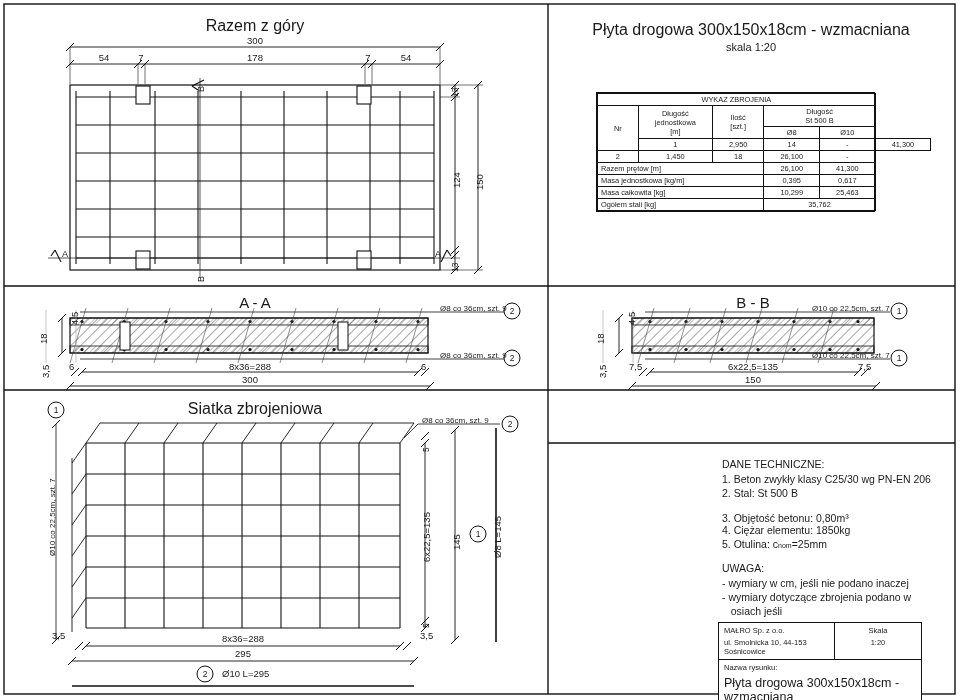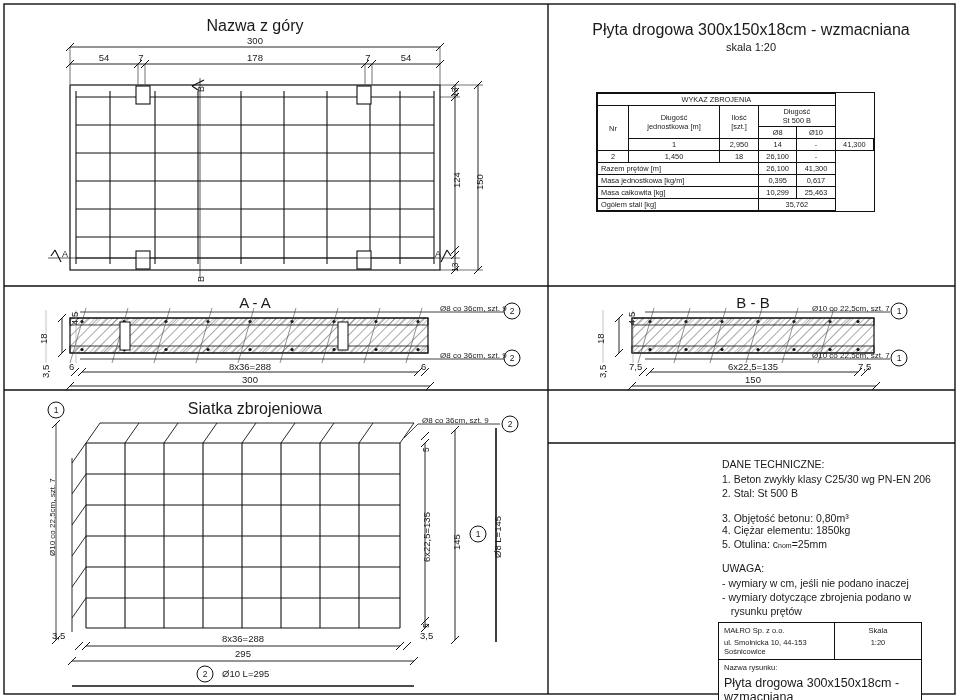--- a/index.html
+++ b/index.html
@@ -23,21 +23,21 @@
   .tech{font-size:10.5px;}
   .tb{font-size:7.5px;}
   .tbig{font-size:12.5px;}
   .rot90{transform:rotate(-90deg);transform-origin:0 0;}
   .ctr{transform:translateX(-50%);}
 
   
   .wykaz{position:absolute;left:596px;top:92px;width:277px;border:1.2px solid #111;
          border-collapse:collapse;background:#fff;}
   .wykaz table{border-collapse:collapse;width:100%;font-size:7.4px;}
-  .wykaz td,.wykaz th{border:0.8px solid #111;padding:1px 2px;text-align:center;font-weight:normal;}
+  .wykaz td,.wykaz th{border:0.8px solid #111;padding:1px 16px;text-align:center;font-weight:normal;}
   .wykaz td.l{text-align:left;padding-left:3px;}
 
   
   .titleblock{position:absolute;left:718px;top:622px;width:204px;border:1.2px solid #111;box-sizing:border-box;background:#fff;}
   .tb-row{display:flex;border-bottom:1.2px solid #111;}
   .tb-row:last-child{border-bottom:none;}
   .tb-left{flex:1;padding:3px 5px;}
   .tb-right{width:46px;border-left:1.2px solid #111;padding:3px 20px;text-align:center;}
   .tb-name{padding:3px 5px;}
 </style>
@@ -406,21 +406,21 @@
         </g>
 
       <line x1="72" y1="686" x2="414" y2="686" stroke-width="1.6"></line>
       <circle cx="205" cy="674" r="8" fill="#fff" stroke="#111" stroke-width="1"></circle>
     </g>
   </svg>
 
   <div class="t ttl ctr" style="left:751px;top:22px;">Płyta drogowa 300x150x18cm - wzmacniana</div>
   <div class="t ttl2 ctr" style="left:751px;top:42px;">skala 1:20</div>
 
-  <div class="t ttl ctr" style="left:255px;top:18px;">Nazwa z góry</div>
+  <div class="t ttl ctr" style="left:255px;top:18px;">Razem z góry</div>
   <div class="t dim ctr" style="left:255px;top:36px;">300</div>
   <div class="t dim ctr" style="left:104px;top:53px;">54</div>
   <div class="t dim ctr" style="left:141px;top:53px;">7</div>
   <div class="t dim ctr" style="left:255px;top:53px;">178</div>
   <div class="t dim ctr" style="left:368px;top:53px;">7</div>
   <div class="t dim ctr" style="left:406px;top:53px;">54</div>
 
   <div class="t dim rot90" style="left:452px;top:188px;">124</div>
   <div class="t dim rot90" style="left:475px;top:190px;">150</div>
   <div class="t dim-s rot90" style="left:451px;top:97px;">13</div>
@@ -541,21 +541,21 @@
   <div style="position:absolute;left:722px;top:458px;">
     <div class="tech" style="margin-bottom:3px;">DANE TECHNICZNE:</div>
     <div class="tech" style="margin-bottom:2px;">1. Beton zwykły klasy C25/30 wg PN-EN 206</div>
     <div class="tech" style="margin-bottom:13px;">2. Stal: St 500 B</div>
     <div class="tech" style="margin-bottom:0;">3. Objętość betonu: 0,80m³</div>
     <div class="tech" style="margin-bottom:2px;">4. Ciężar elementu: 1850kg</div>
     <div class="tech" style="margin-bottom:2px;"><span>5. Otulina: </span><span>c</span><span style="font-size:7px;">nom</span><span>=25mm</span></div>
     <div class="tech" style="margin-top:12px;margin-bottom:3px;">UWAGA:</div>
     <div class="tech" style="margin-bottom:2px;">- wymiary w cm, jeśli nie podano inaczej</div>
     <div class="tech" style="margin-bottom:2px;">- wymiary dotyczące zbrojenia podano w</div>
-    <div class="tech" style="margin-bottom:2px;white-space:pre;">   rysunku prętów</div>
+    <div class="tech" style="margin-bottom:2px;white-space:pre;">   osiach jeśli</div>
   </div>
 
   <div class="titleblock">
     <div class="tb-row">
       <div class="tb-left">
         <div class="tb" style="margin-bottom:3px;">MAŁRO Sp. z o.o.</div>
         <div class="tb">ul. Smolnicka 10, 44-153 Sośnicowice</div>
       </div>
       <div class="tb-right">
         <div class="tb" style="margin-bottom:3px;">Skala</div>

